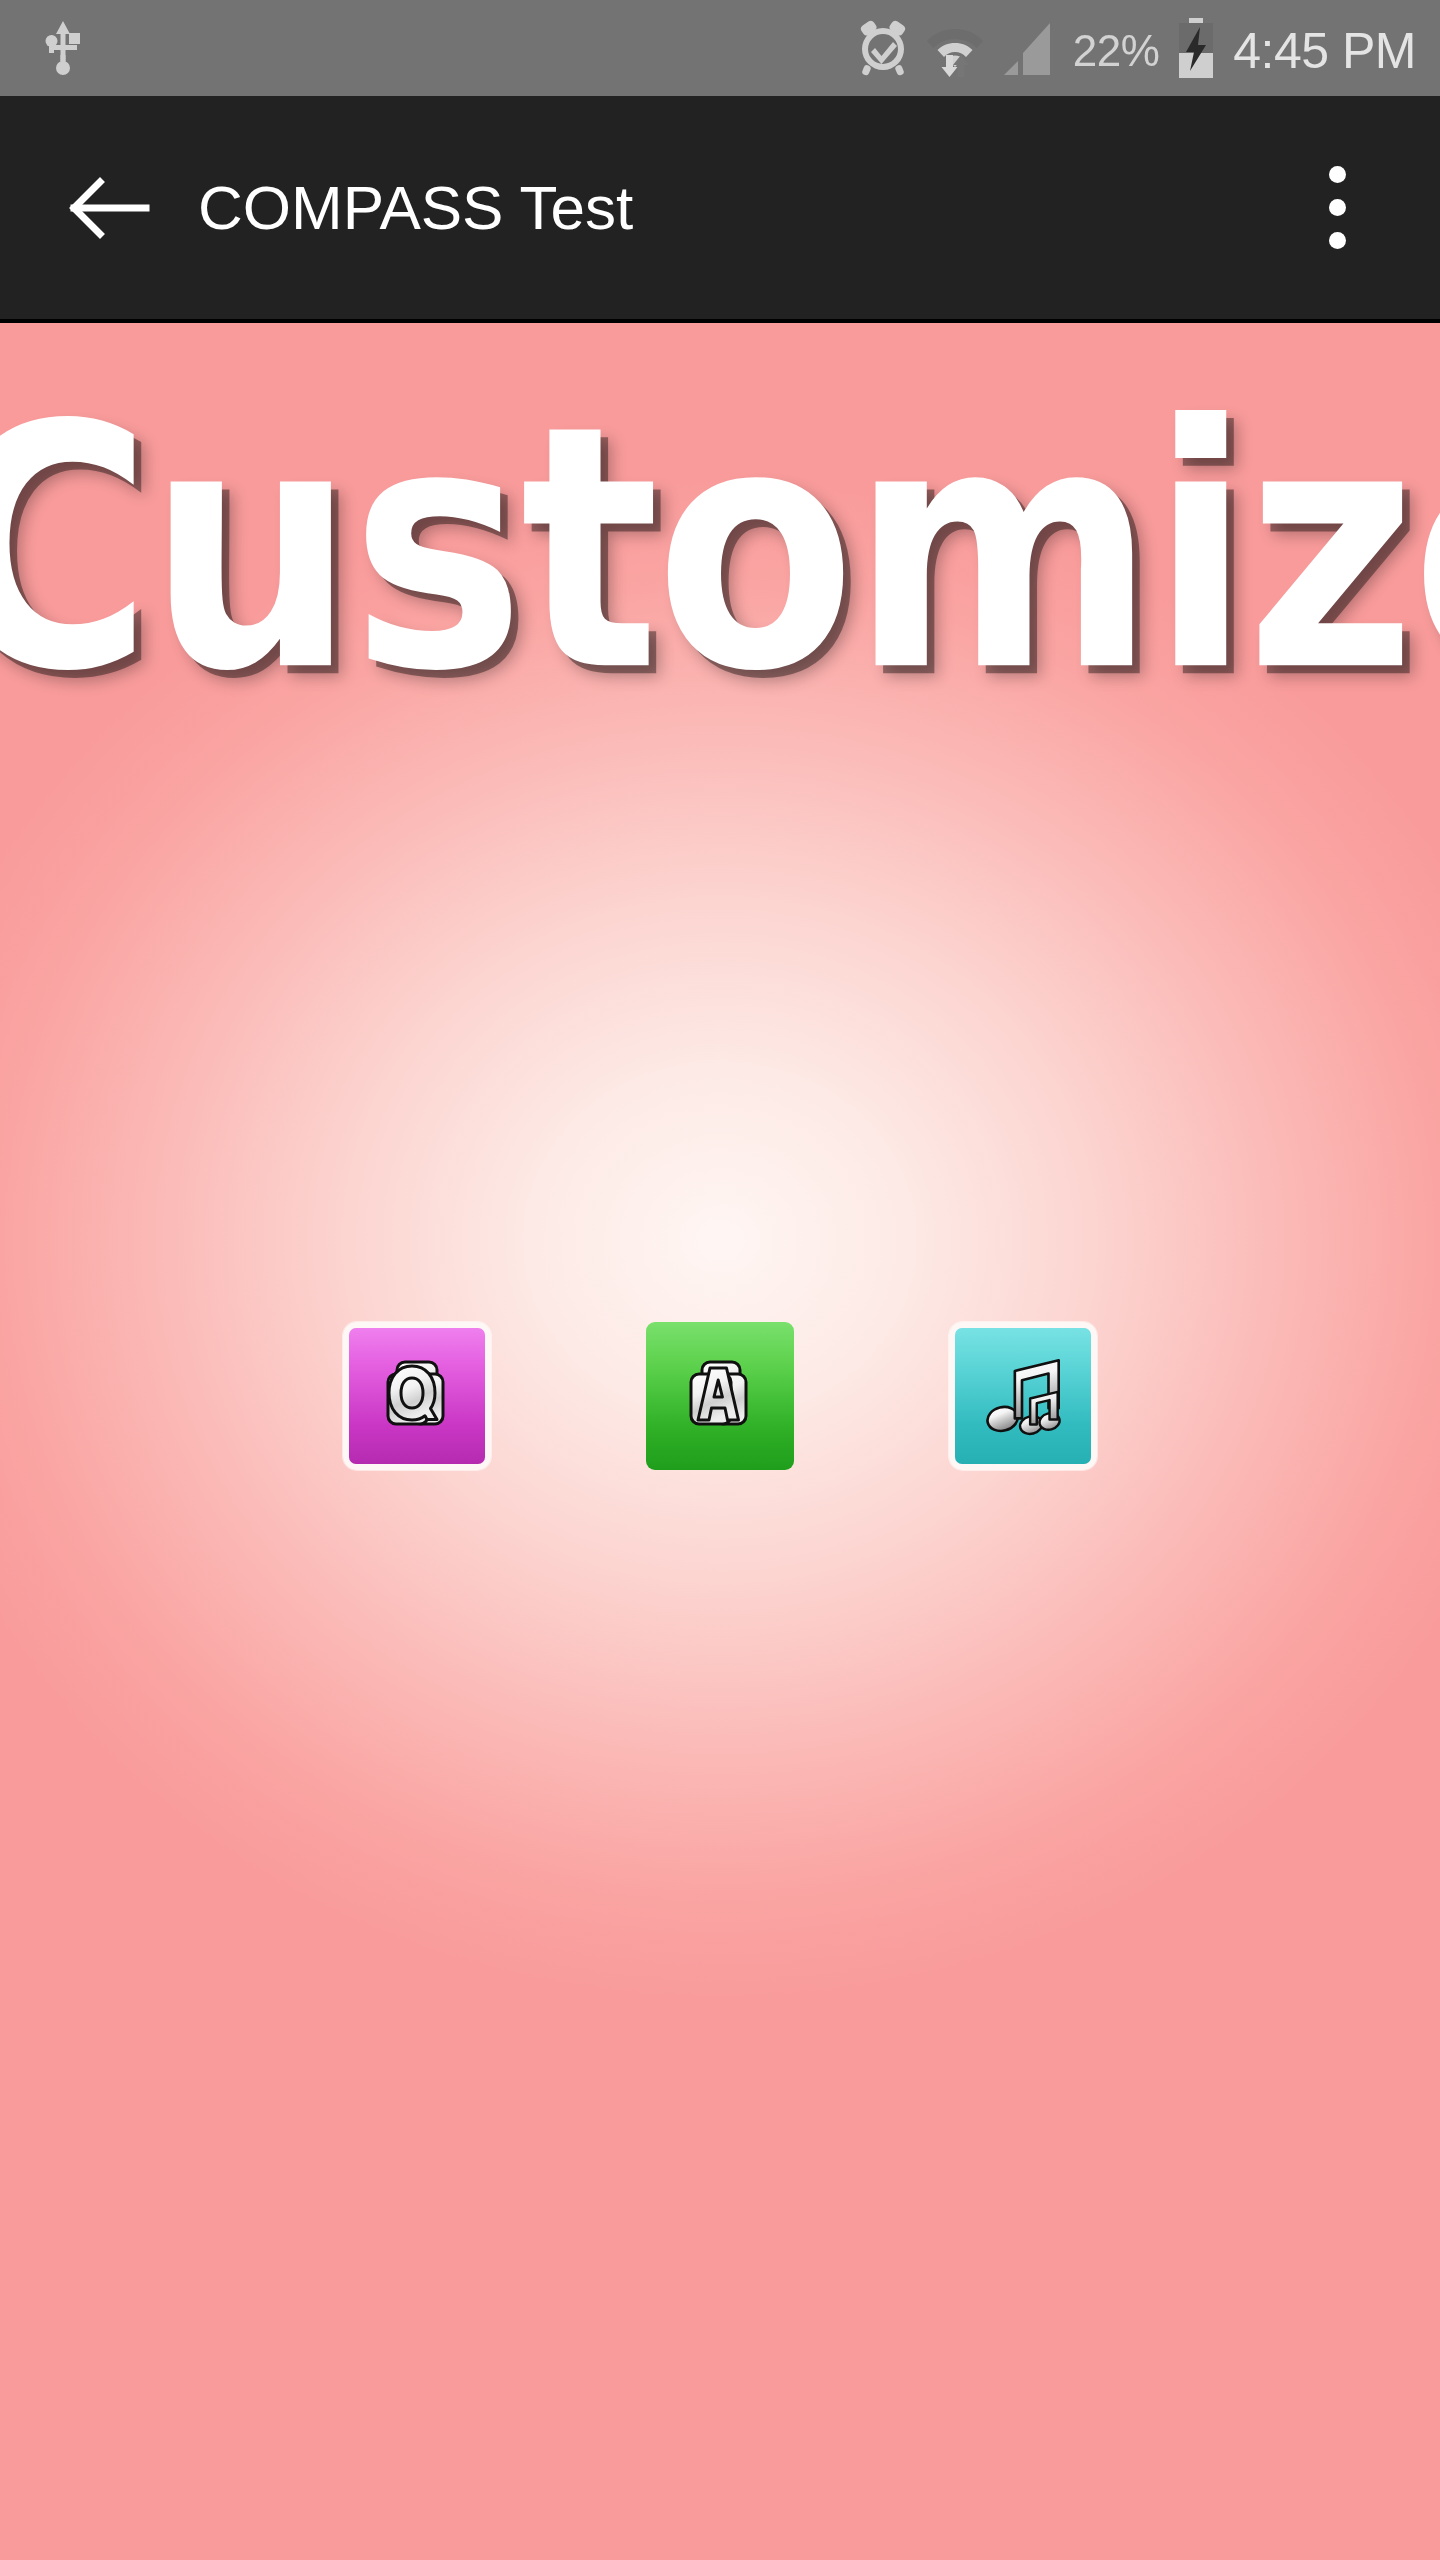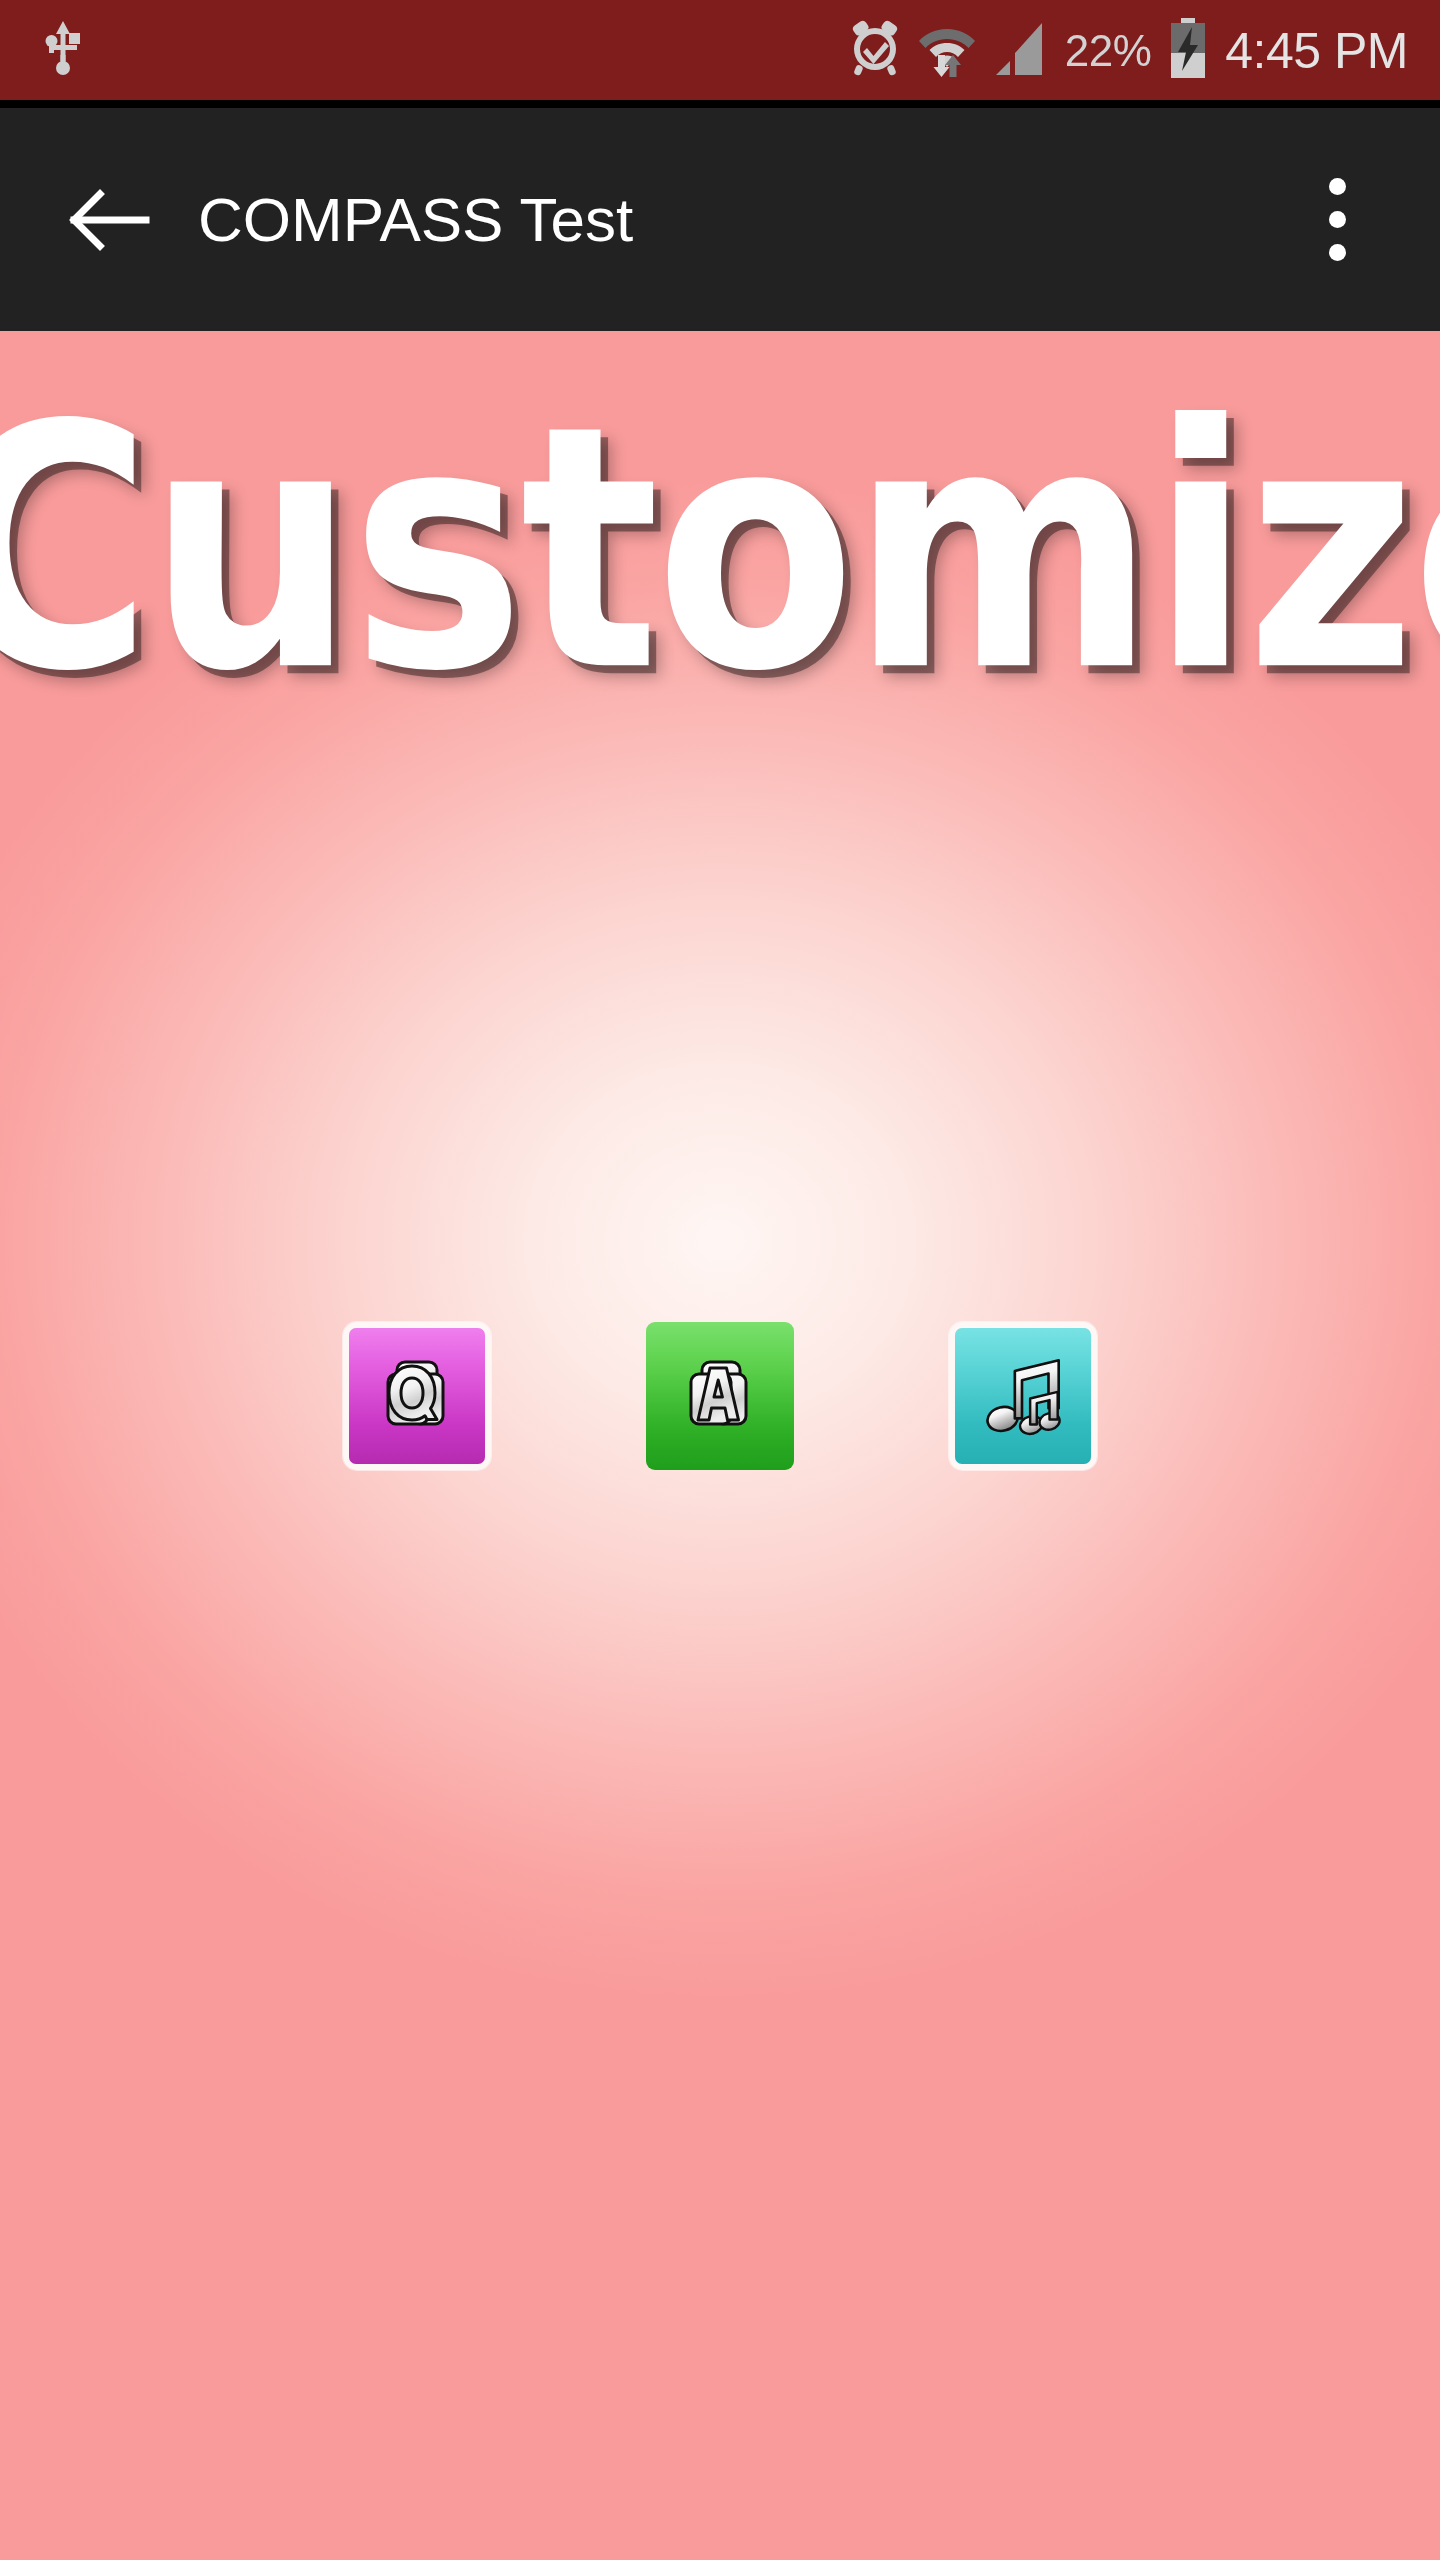--- a/index.html
+++ b/index.html
@@ -13,23 +13,23 @@
   #screen {
     position:relative;
     width:1440px; height:2560px;
     overflow:hidden;
   }
 
   
   .status-bar {
     position:absolute; left:0; top:0;
     width:1440px; height:100px;
-    background:#7f1d1d;
+    background:#737373;
     display:flex; align-items:center;
-    padding:0 32px 0 44px;
+    padding:0 24px 0 44px;
     z-index:30;
   }
   .sb-left { display:flex; align-items:center; gap:14px; }
   .sb-right {
     margin-left:auto;
     display:flex; align-items:center; gap:18px;
   }
   .sb-icon { display:block; }
   .sb-battery-text {
     color:#d2d2d2;
@@ -43,21 +43,21 @@
     color:#e4e4e4;
     font-size:50px;
     letter-spacing:-0.5px;
     font-weight:400;
     line-height:1;
     position:relative; top:1px;
   }
 
   
   .app-bar {
-    position:absolute; left:0; top:108px;
+    position:absolute; left:0; top:96px;
     width:1440px; height:223px;
     background:#222222;
     display:flex; align-items:center;
     z-index:30;
   }
   .back-btn {
     width:120px; height:120px;
     margin-left:50px;
     display:flex; align-items:center; justify-content:center;
     cursor:pointer;

